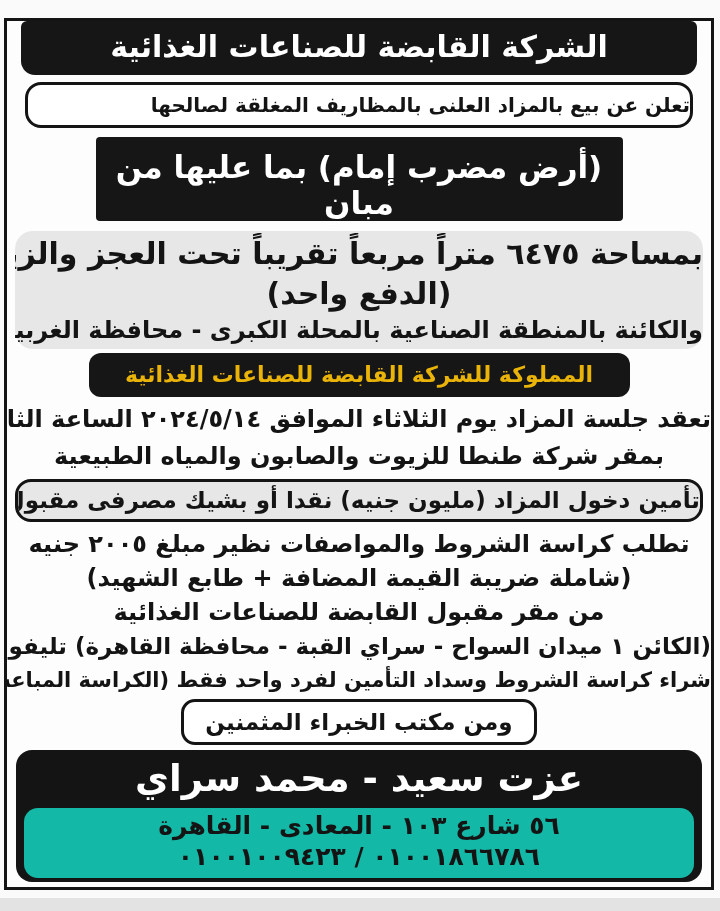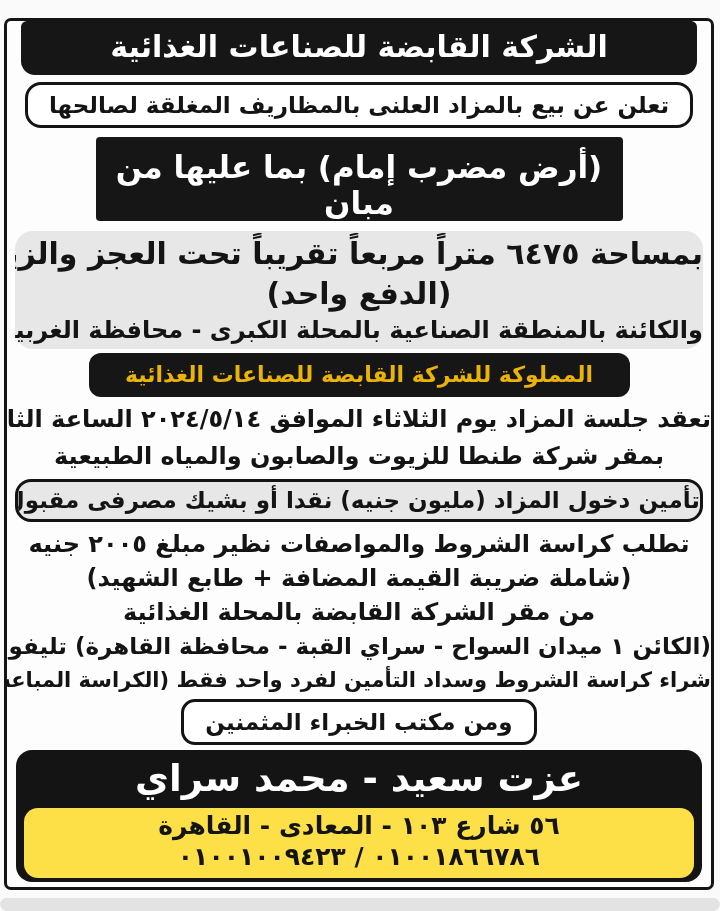--- a/index.html
+++ b/index.html
@@ -1,15 +1,15 @@
 <!DOCTYPE html>
 <html lang="ar" dir="rtl"><head>
 <meta charset="utf-8">
 <style>
-  * { margin:0; padding:0; box-sizing:border-box;border-radius:7px; }
+  * { margin:0; padding:0; box-sizing:border-box; }
   html,body { width:720px; height:911px; }
   body {
     position:relative;
     background:#fafafa;
     font-family:"DejaVu Sans", sans-serif;
     font-weight:bold;
     color:#141414;
     direction:rtl;
     overflow:hidden;
   }
@@ -25,22 +25,22 @@
     margin:0 14px; height:54px;
     background:#161616; color:#ffffff;
     border-radius:6px 6px 14px 14px;
     font-size:30px; line-height:52px;
     text-align:center;
   }
   .announce-box {
     margin:7px 18px 0; height:46px;
     border:3px solid #141414; border-radius:16px;
     background:#ffffff;
-    font-size:23px; line-height:40px;
-    text-align:center;
+    font-size:20px; line-height:40px;
+    text-align:right;
   }
   .property-banner {
     margin:9px auto 0; width:527px; height:84px;
     background:#161616; color:#ffffff;
     border-radius:4px;
     font-size:31px;
     display:flex; align-items:flex-end; justify-content:center;
     text-align:center;
   }
   .area-box {
@@ -82,21 +82,21 @@
     margin:5px 9px 0; height:132px;
     background:#141414;
     border-radius:16px;
     padding:2px 8px 8px;
   }
   .experts-names {
     color:#ffffff; font-size:37px; line-height:54px; height:56px;
     text-align:center;
   }
   .contact-box {
-    background:#fde047; border-radius:14px; height:70px;
+    background:#14b8a6; border-radius:14px; height:70px;
     text-align:center; padding-top:2px;
   }
   .contact-line { font-size:25px; line-height:31px; }
   .page-bottom-strip {
     position:absolute; left:0; bottom:0;
     width:720px; height:13px;
     background:#e3e3e3;
   }
 </style>
 </head>
@@ -123,21 +123,21 @@
   <div class="session-block">
     <div class="session-line nowrap">تعقد جلسة المزاد يوم الثلاثاء الموافق ٢٠٢٤/٥/١٤ الساعة الثانية عشرة ظهراً</div>
     <div class="session-line nowrap">بمقر شركة طنطا للزيوت والصابون والمياه الطبيعية</div>
   </div>
 
   <div class="deposit-box nowrap">تأمين دخول المزاد (مليون جنيه) نقدا أو بشيك مصرفى مقبول الدفع</div>
 
   <div class="terms-block">
     <div class="terms-line-1 nowrap">تطلب كراسة الشروط والمواصفات نظير مبلغ ٢٠٠٥ جنيه</div>
     <div class="terms-line-2 nowrap">(شاملة ضريبة القيمة المضافة + طابع الشهيد)</div>
-    <div class="terms-line-3 nowrap">من مقر الشركة القابضة بالمحلة الغذائية</div>
+    <div class="terms-line-3 nowrap">من مقر مقبول القابضة للصناعات الغذائية</div>
     <div class="terms-line-4 nowrap">(الكائن ١ ميدان السواح - سراي القبة - محافظة القاهرة) تليفون ٢٢٨٤٥٧٥٥</div>
     <div class="terms-line-5 nowrap">شراء كراسة الشروط وسداد التأمين لفرد واحد فقط (الكراسة المباعة لا ترد ولا تسترد قيمتها)</div>
   </div>
 
   <div class="experts-office-box nowrap">ومن مكتب الخبراء المثمنين</div>
 
   <div class="experts-banner">
     <div class="experts-names nowrap">عزت سعيد - محمد سراي</div>
     <div class="contact-box">
       <div class="contact-line nowrap">٥٦ شارع ١٠٣ - المعادى - القاهرة</div>

